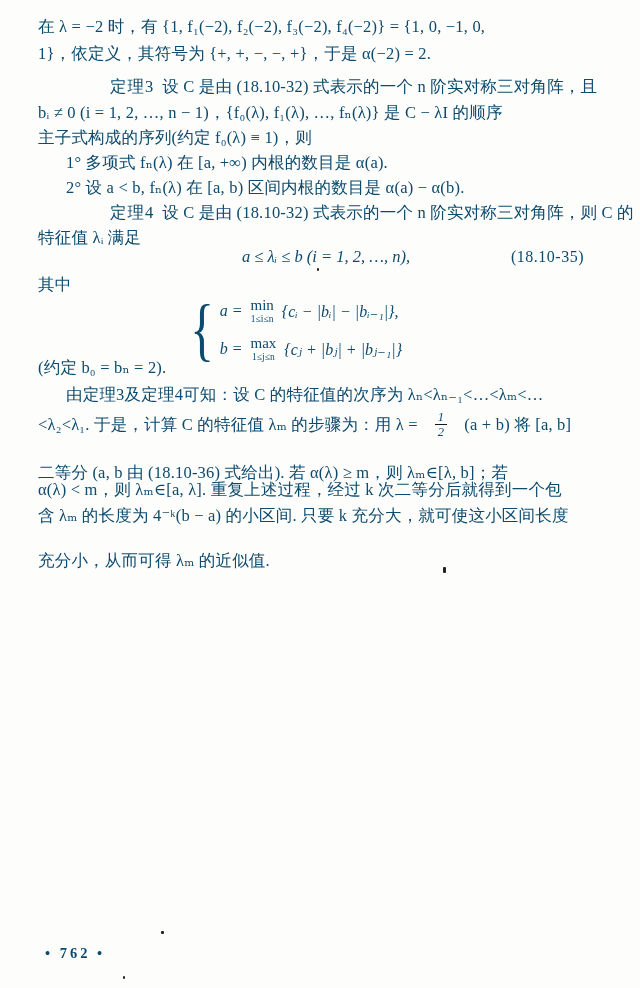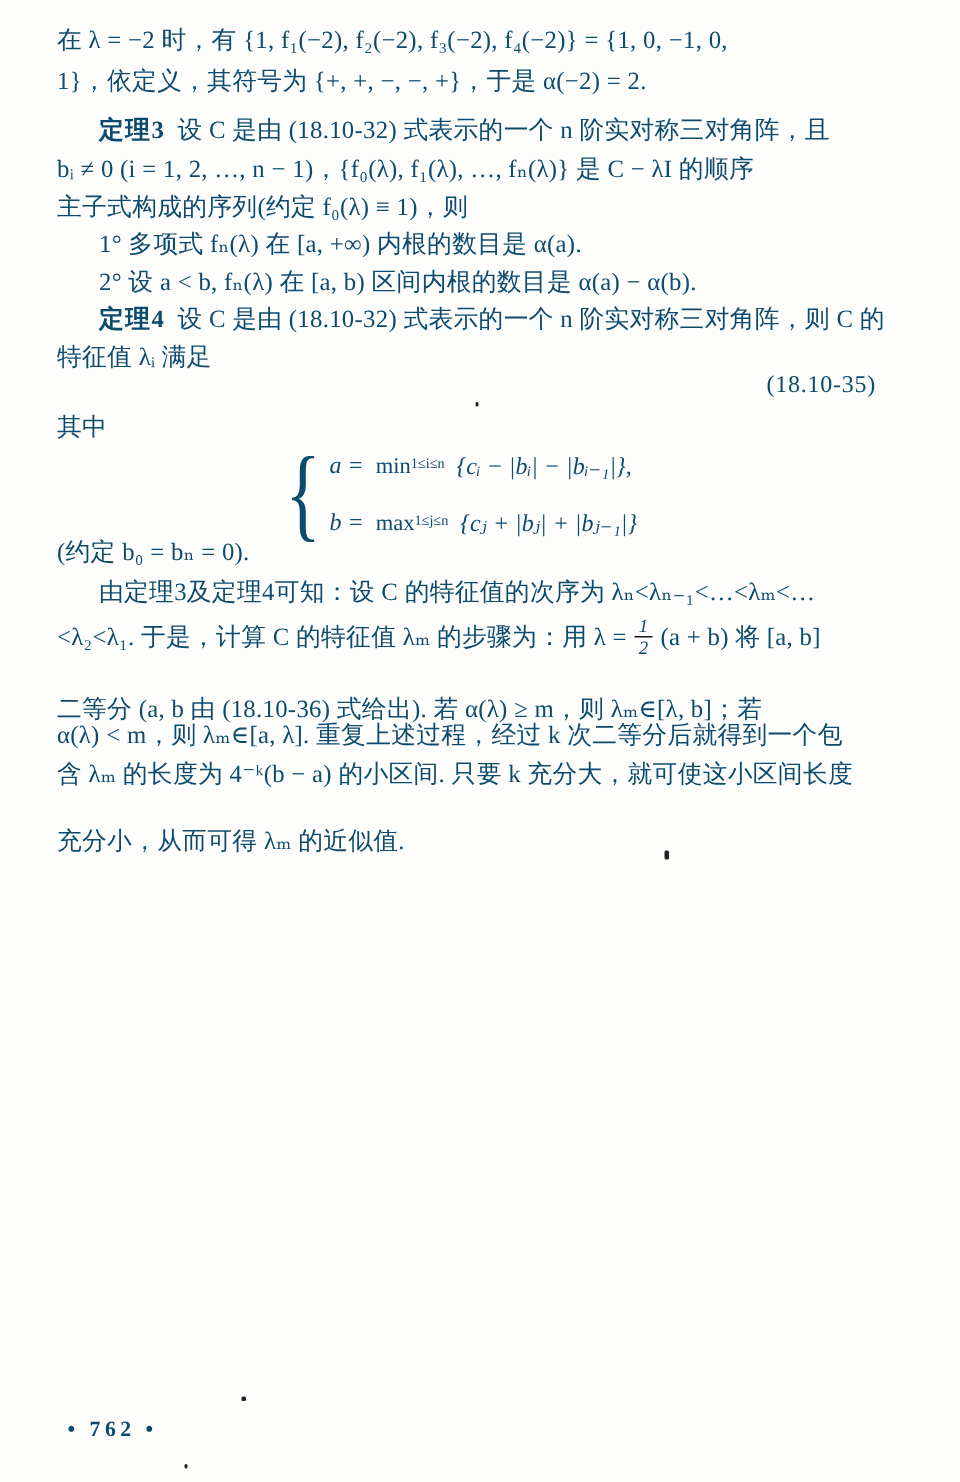--- a/index.html
+++ b/index.html
@@ -14,21 +14,21 @@
     box-shadow:0 0 4px rgba(0,0,0,.15);
   }
   .content{position:absolute;left:38px;top:0;width:576px;}
   .line{
     position:absolute;left:0;width:100%;
     font-size:16.5px;line-height:26px;height:26px;
     white-space:nowrap;
     letter-spacing:.2px;
   }
   .indent{padding-left:28px;}
-  .bold{font-weight:bold;letter-spacing:1px;margin-right:8px;}
+  .bold{font-weight:normal;letter-spacing:1px;margin-right:8px;margin-left:44px;}
   
   .eq-display{
     position:absolute;left:0;width:100%;height:28px;
     display:flex;align-items:center;justify-content:center;
     font-size:16.5px;font-style:italic;white-space:nowrap;
   }
   .eq-number{
     position:absolute;right:30px;top:0;height:100%;
     display:flex;align-items:center;
     font-style:normal;font-size:16px;letter-spacing:.5px;
@@ -46,30 +46,30 @@
     transform-origin:center;
     padding-right:2px;
   }
   .eq-rows{display:flex;flex-direction:column;gap:8px;}
   .eq-row{
     display:flex;align-items:center;
     font-size:16px;font-style:italic;white-space:nowrap;height:30px;
   }
   .eq-lhs{margin-right:8px;}
   .op-stack{
-    display:inline-flex;flex-direction:row;
+    display:inline-flex;flex-direction:column;align-items:center;
     font-style:normal;margin-right:8px;
   }
   .op-stack .op{font-size:15px;line-height:15px;}
   .op-stack .limits{font-size:9.5px;line-height:10px;margin-top:1px;letter-spacing:0;}
   
   .tall-line{
     position:absolute;left:0;width:100%;height:38px;
     display:flex;align-items:center;white-space:nowrap;
-    font-size:16.5px;letter-spacing:.2px;
+    font-size:16.5px;letter-spacing:.2px;gap:12px;
   }
   .frac{
     display:inline-flex;flex-direction:column;align-items:center;
     margin:0 5px;font-style:italic;
   }
   .frac .num{font-size:12.5px;line-height:13px;padding:0 3px;}
   .frac .den{font-size:12.5px;line-height:14px;border-top:1.4px solid #161616;padding:0 3px;}
   .footer{
     position:absolute;left:45px;top:945px;
     font-size:14.5px;letter-spacing:3px;font-weight:bold;
@@ -88,20 +88,21 @@
     <div class="line indent" style="top:74px"><span class="bold">定理3</span><span>设 C 是由 (18.10-32) 式表示的一个 n 阶实对称三对角阵，且</span></div>
     <div class="line" style="top:100px">bᵢ ≠ 0 (i = 1, 2, …, n − 1)，{f₀(λ), f₁(λ), …, fₙ(λ)} 是 C − λI 的顺序</div>
     <div class="line" style="top:125px">主子式构成的序列(约定 f₀(λ) ≡ 1)，则</div>
     <div class="line indent" style="top:150px">1°  多项式 fₙ(λ) 在 [a, +∞) 内根的数目是 α(a).</div>
     <div class="line indent" style="top:175px">2°  设 a &lt; b, fₙ(λ) 在 [a, b) 区间内根的数目是 α(a) − α(b).</div>
 
     <div class="line indent" style="top:200px"><span class="bold">定理4</span><span>设 C 是由 (18.10-32) 式表示的一个 n 阶实对称三对角阵，则 C 的</span></div>
     <div class="line" style="top:225px">特征值 λᵢ 满足</div>
 
     <div class="eq-display" style="top:243px">
+      <span>a ≤ λᵢ ≤ b  (i = 1, 2, …, n),</span>
       <span class="eq-number">(18.10-35)</span>
     </div>
 
     <div class="line" style="top:272px">其中</div>
 
     <div class="eq-system" style="top:292px">
       <span class="brace">{</span>
       <div class="eq-rows">
         <div class="eq-row">
           <span class="eq-lhs">a =</span>
@@ -115,21 +116,21 @@
           <span class="eq-lhs">b =</span>
           <span class="op-stack">
             <span class="op">max</span>
             <span class="limits">1≤j≤n</span>
           </span>
           <span>{cⱼ + |bⱼ| + |bⱼ₋₁|}</span>
         </div>
       </div>
     </div>
 
-    <div class="line" style="top:355px">(约定 b₀ = bₙ = 0).</div>
+    <div class="line" style="top:355px">(约定 b₀ = bₙ = 2).</div>
 
     <div class="line indent" style="top:382px">由定理3及定理4可知：设 C 的特征值的次序为 λₙ&lt;λₙ₋₁&lt;…&lt;λₘ&lt;…</div>
 
     <div class="tall-line" style="top:406px">
       <span>&lt;λ₂&lt;λ₁.  于是，计算 C 的特征值 λₘ 的步骤为：用 λ =</span>
       <span class="frac">
         <span class="num">1</span>
         <span class="den">2</span>
       </span>
       <span>(a + b) 将 [a, b]</span>

